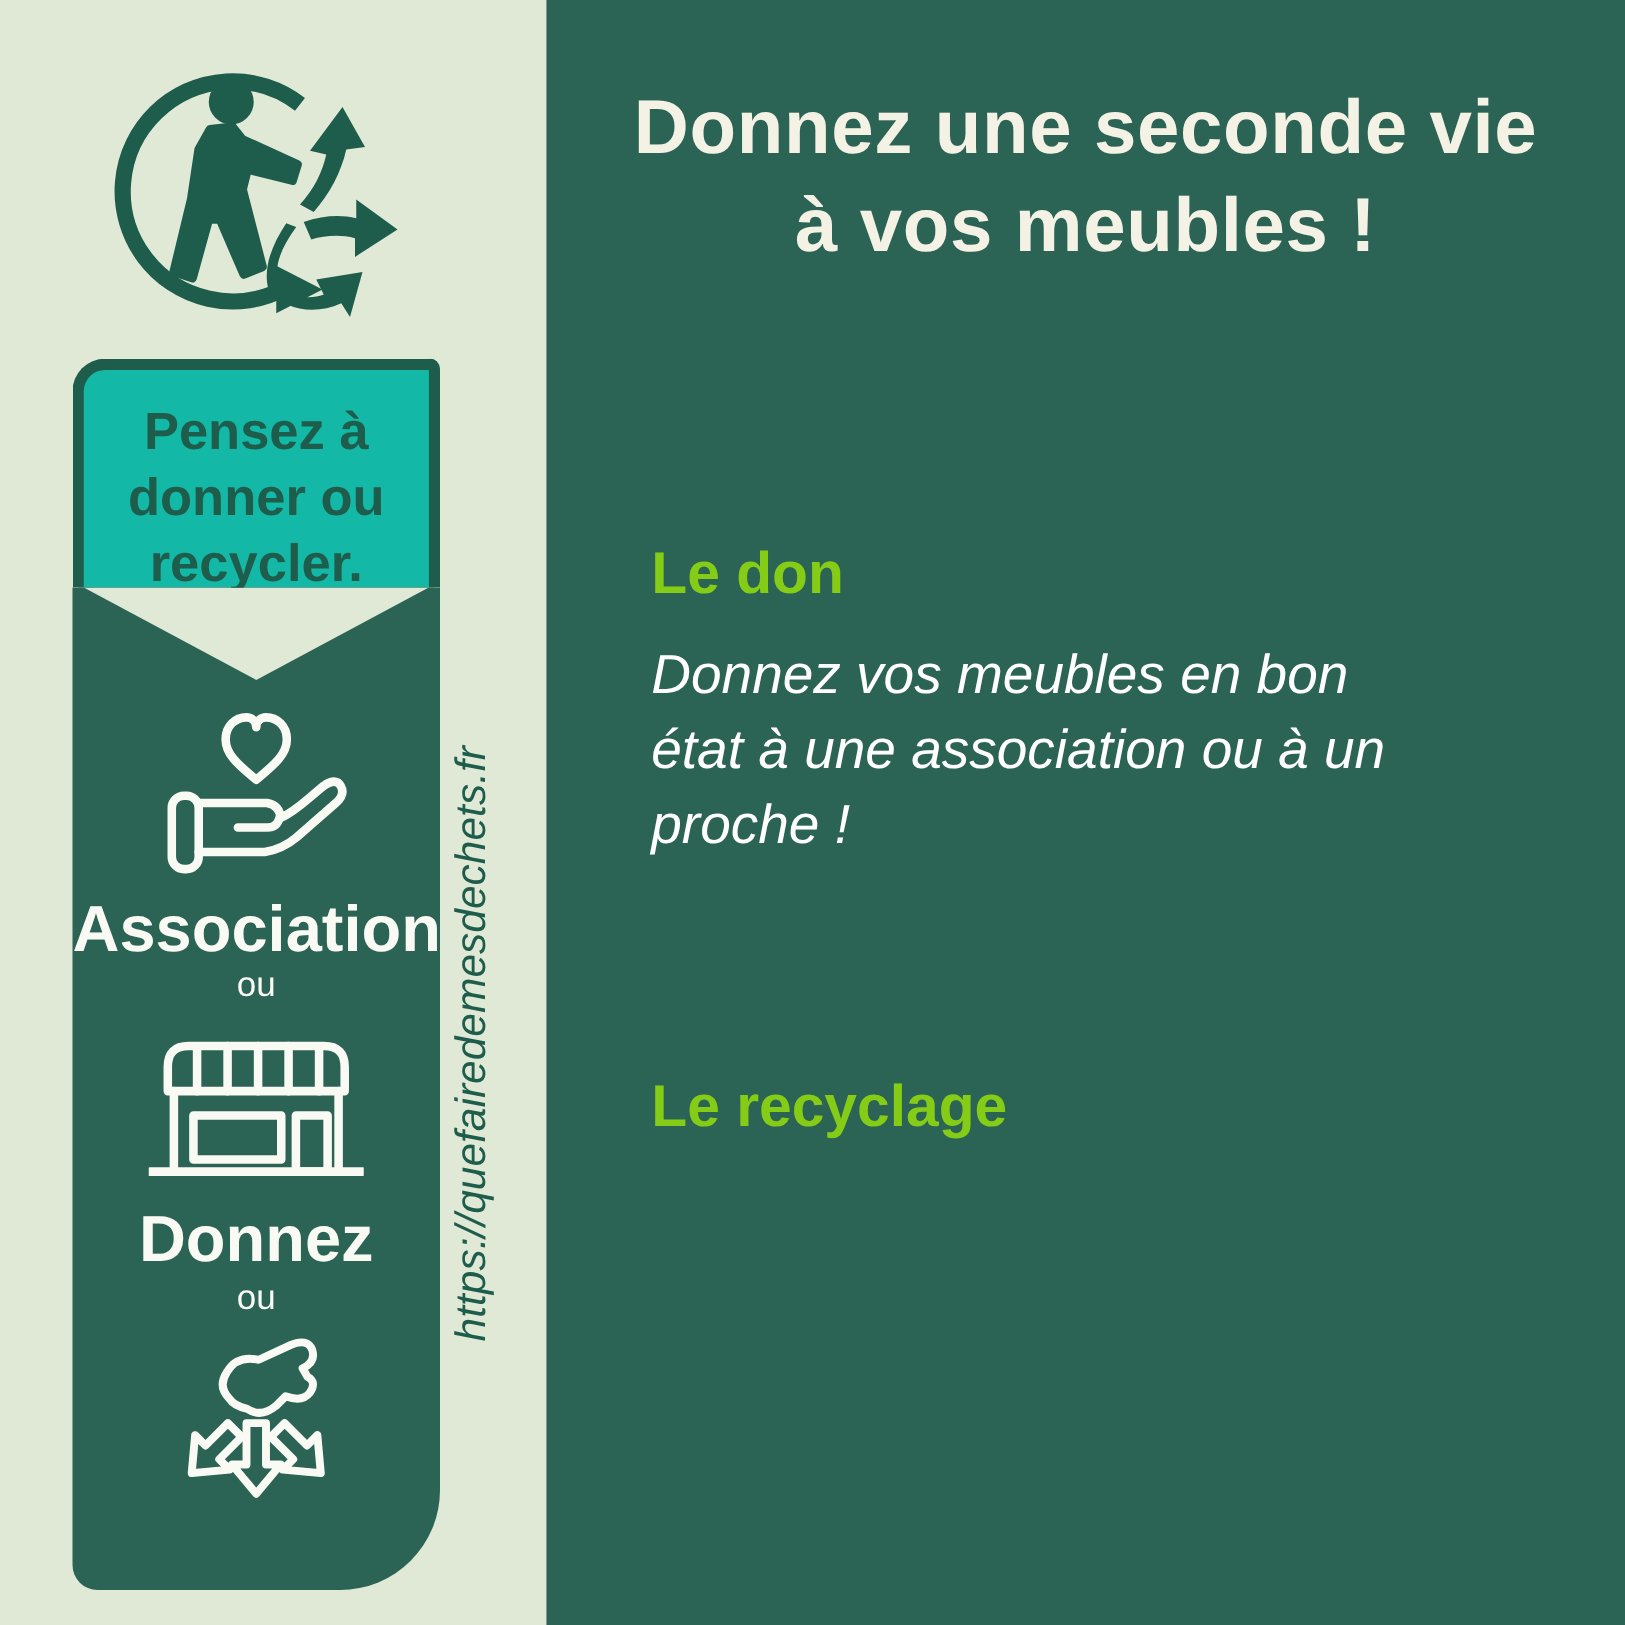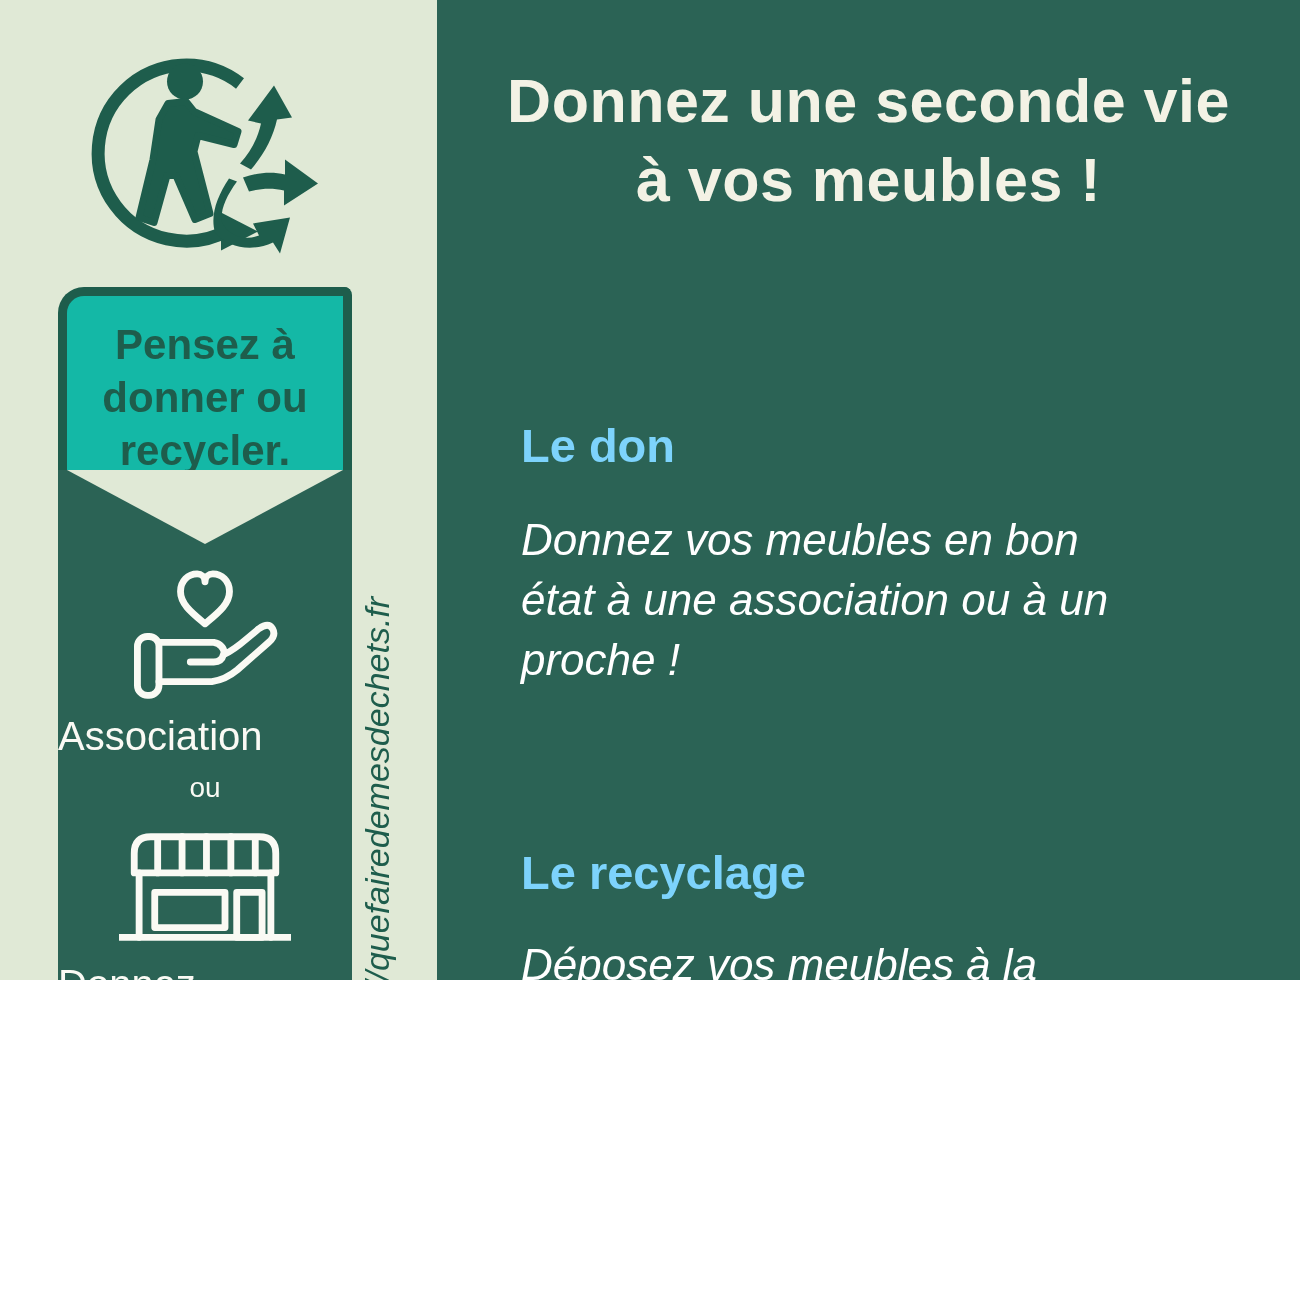--- a/index.html
+++ b/index.html
@@ -1,34 +1,34 @@
 <!DOCTYPE html>
 <html><head>
 <meta charset="utf-8">
 <style>
   html,body{margin:0;padding:0;}
   .poster{
-    position:relative;width:1300px;height:980px;overflow:hidden;
+    position:relative;width:1300px;height:1300px;overflow:hidden;
     background:#e0e9d6;
     font-family:"Liberation Sans",sans-serif;
   }
   
   .right-panel{
     position:absolute;left:437px;top:0;width:863px;height:1300px;
     background:#2b6355;
   }
   .main-heading{
     position:absolute;left:0;top:62px;width:100%;
     text-align:center;color:#f3f2e5;
     font-size:61px;font-weight:bold;line-height:79px;
     white-space:pre-line;letter-spacing:.5px;
   }
   .section-title{
-    position:absolute;left:84px;color:#7dd3fc;
-    font-size:47px;font-weight:bold;
+    position:absolute;left:84px;color:#84cc16;
+    font-size:47px;font-weight:bold;margin-top:12px;
   }
   .section-title.don{top:418px;}
   .section-title.recyclage{top:845px;}
   .section-body{
     position:absolute;left:84px;width:740px;color:#ffffff;
     font-size:44px;font-style:italic;line-height:60px;
     white-space:pre-line;
   }
   .section-body.don{top:510px;}
   .section-body.recyclage{top:935px;}
@@ -54,22 +54,22 @@
   .v-notch{
     position:absolute;left:9px;right:9px;top:0;height:74px;
     background:#e0e9d6;
     clip-path:polygon(0 0,100% 0,50% 100%);
   }
   .ribbon-icon{position:absolute;left:50%;transform:translateX(-50%);}
   .icon-heart-hand{top:98px;width:152px;height:142px;}
   .icon-store{top:358px;width:172px;height:122px;}
   .icon-decheterie{top:598px;width:156px;height:142px;}
   .dest-label{
-    position:absolute;left:0;width:100%;text-align:left;
-    color:#fafaf4;font-size:40px;font-weight:normal;
+    position:absolute;left:0;width:100%;text-align:center;
+    color:#fafaf4;font-size:52px;font-weight:bold;
   }
   .label-association{top:244px;}
   .label-magasin{top:492px;}
   .label-decheterie{top:734px;}
   .ou-sep{
     position:absolute;left:0;width:100%;text-align:center;
     color:#fafaf4;font-size:28px;
   }
   .ou-1{top:302px;}
   .ou-2{top:552px;}
@@ -89,23 +89,20 @@
   <div class="right-panel">
     <div class="main-heading">Donnez une seconde vie
 à vos meubles !</div>
 
     <div class="section-title don">Le don</div>
     <div class="section-body don">Donnez vos meubles en bon
 état à une association ou à un
 proche !</div>
 
     <div class="section-title recyclage">Le recyclage</div>
-    <div class="section-body recyclage">Déposez vos meubles à la
-déchèterie afin qu’ils soient
-recyclés !</div>
   </div>
 
   <div class="left-column">
 
     <svg class="triman" viewBox="0 0 235 215">
       <g fill="#1e5d4c" stroke="none">
         <path d="M152 36 A88 88 0 1 0 140 183" fill="none" stroke="#1e5d4c" stroke-width="13"></path>
         <path d="M133 165 L133 203 L170 184 Z"></path>
         <circle cx="97" cy="34" r="18"></circle>
         <path d="M80 56 L98 54 L106 64 L150 84 L146 97 L110 88 L106 104 L122 166 L107 172 L88 128 L79 128 L66 175 L51 170 L65 112 L71 72 Z" stroke="#1e5d4c" stroke-width="7" stroke-linejoin="round"></path>

